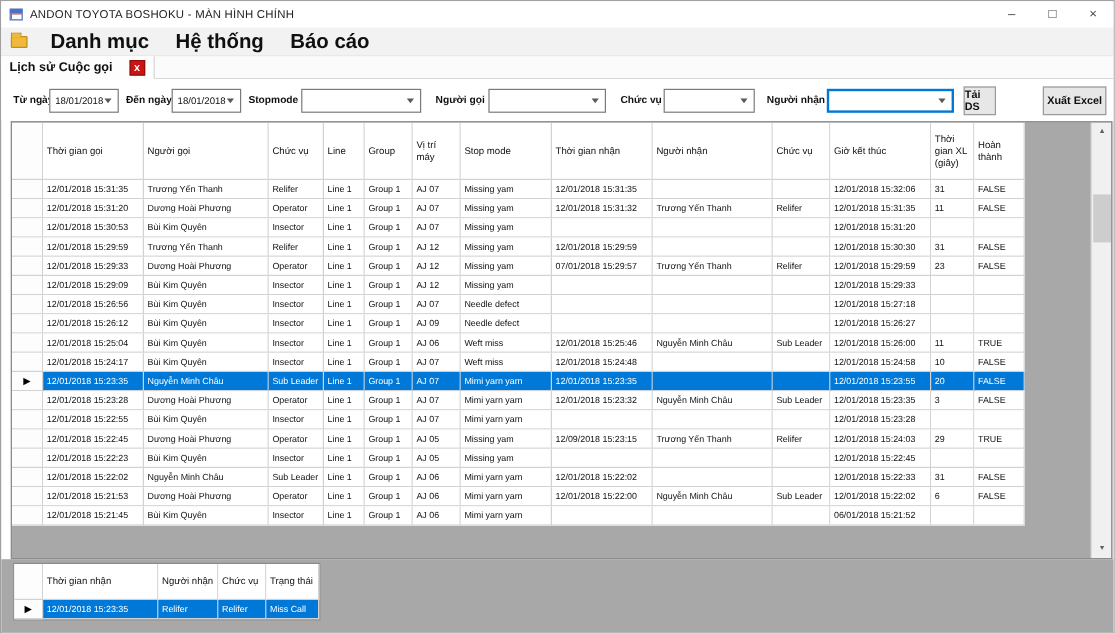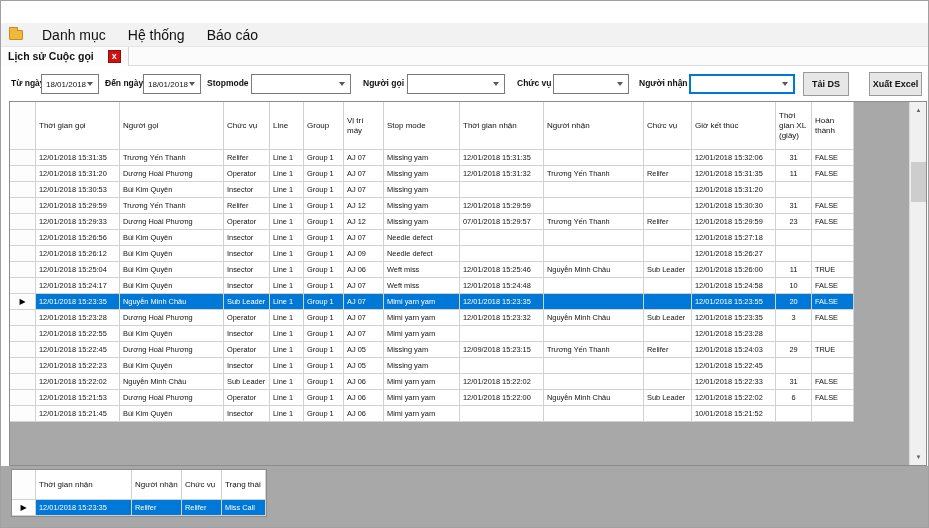--- a/index.html
+++ b/index.html
@@ -21,21 +21,21 @@
   .win-btn { width:34px; height:22px; display:flex; align-items:center; justify-content:center;
     color:#444; font-size:11px; line-height:1; }
 
   
   .menubar { position:absolute; left:0; top:22px; width:100%; height:24px;
     background:#f2f2f2; border-bottom:1px solid #e6e6e6; display:flex; align-items:center; padding-left:8px; }
   .folder-icon { position:relative; width:14px; height:10px; background:#f0b93c;
     border:1px solid #c08f1f; border-radius:1px; margin-right:8px; }
   .folder-icon::before { content:""; position:absolute; left:-1px; top:-4px; width:7px; height:3px;
     background:#f0b93c; border:1px solid #c08f1f; border-bottom:none; border-radius:1px 1px 0 0; }
-  .menu-item { font-size:14px; font-weight:normal; color:#101010; padding:3px 11px; }
+  .menu-item { font-size:17px; font-weight:bold; color:#101010; padding:3px 11px; }
 
   
   .tabstrip { position:absolute; left:0; top:46px; width:100%; height:19px;
     background:#fbfbfb; border-bottom:1px solid #d9d9d9; display:flex; align-items:center; }
   .tab { height:19px; display:flex; align-items:center; padding:0 7px;
     background:#fdfdfd; border-right:1px solid #d5d5d5; }
   .tab-label { font-size:10.5px; font-weight:bold; color:#101010; margin-right:14px; }
   .tab-close { width:13px; height:13px; background:#ce1212; border:1px solid #960d0d;
     color:#fff; font-size:9px; font-weight:bold; display:flex; align-items:center; justify-content:center; }
 
@@ -58,21 +58,21 @@
   table.grid th, table.grid td {
     border-right:1px solid #d2d2d2; border-bottom:1px solid #d2d2d2;
     padding:0 3px; overflow:hidden; white-space:nowrap; font-weight:normal;
   }
   table.grid th { height:48px; font-size:8px; color:#111; text-align:left; vertical-align:middle;
     background:#fff; white-space:normal; line-height:1.25; }
   table.grid td { height:16px; font-size:7.4px; color:#111; background:#fff; }
   table.grid td.rowhdr, table.grid th.corner { background:#fdfdfd; text-align:center; padding:0; }
   table.grid tr.sel td { background:#0078d7; color:#fff; }
   table.grid tr.sel td.rowhdr { background:#fdfdfd; color:#000; }
-  table.grid td.num { text-align:center; }
+  table.grid td.num { text-align:left; }
   .pointer { font-size:8px; color:#000; }
 
   .small-grid th { height:30px !important; }
 
   
   .vscroll { position:absolute; right:0; top:0; bottom:0; width:17px;
     background:#f0f0f0; border-left:1px solid #dadada; }
   .vs-arrow { position:absolute; left:0; width:17px; height:16px; display:flex;
     align-items:center; justify-content:center; font-size:6px; color:#5f5f5f; }
   .vs-up { top:0; } .vs-down { bottom:0; }
@@ -80,20 +80,29 @@
 
   
   .bottompanel { position:absolute; left:0; top:465px; width:100%; height:63px; background:#a8a8a8; }
   .bottom-grid-wrap { position:absolute; left:10px; top:3px; border:1px solid #8c8c8c; background:#fff; }
 </style>
 </head>
 <body>
 
 <div class="window">
 
+  <div class="titlebar">
+    <span class="app-icon"></span>
+    <span class="title-text">ANDON TOYOTA BOSHOKU - MÀN HÌNH CHÍNH</span>
+    <div class="win-controls">
+      <span class="win-btn">–</span>
+      <span class="win-btn">□</span>
+      <span class="win-btn">×</span>
+    </div>
+  </div>
 
   <div class="menubar">
     <span class="folder-icon"></span>
     <span class="menu-item">Danh mục</span>
     <span class="menu-item">Hệ thống</span>
     <span class="menu-item">Báo cáo</span>
   </div>
 
   <div class="tabstrip">
     <div class="tab">
@@ -132,21 +141,21 @@
       <span></span>
       <span class="arrow"></span>
     </div>
 
     <span class="flabel" style="left:638px">Người nhận</span>
     <div class="combo focused" style="left:688px;width:106px">
       <span></span>
       <span class="arrow"></span>
     </div>
 
-    <div class="btn" style="left:802px;width:46px">Tải DS</div>
+    <div class="btn" style="left:802px;width:27px">Tải DS</div>
     <div class="btn" style="left:868px;width:53px">Xuất Excel</div>
   </div>
 
   <div class="gridbox">
     <div class="grid-area">
       <table class="grid" style="width: 844px;">
           <colgroup>
             <col style="width: 26px;">
             <col style="width: 84px;">
             <col style="width: 104px;">
@@ -256,20 +265,36 @@
               <td>Missing yam</td>
               <td>07/01/2018 15:29:57</td>
               <td>Trương Yến Thanh</td>
               <td>Relifer</td>
               <td>12/01/2018 15:29:59</td>
               <td class="num">23</td>
               <td>FALSE</td>
             </tr>
             <tr>
               <td class="rowhdr"></td>
+              <td>12/01/2018 15:29:09</td>
+              <td>Bùi Kim Quyên</td>
+              <td>Insector</td>
+              <td>Line 1</td>
+              <td>Group 1</td>
+              <td>AJ 12</td>
+              <td>Missing yam</td>
+              <td></td>
+              <td></td>
+              <td></td>
+              <td>12/01/2018 15:29:33</td>
+              <td class="num"></td>
+              <td></td>
+            </tr>
+            <tr>
+              <td class="rowhdr"></td>
               <td>12/01/2018 15:26:56</td>
               <td>Bùi Kim Quyên</td>
               <td>Insector</td>
               <td>Line 1</td>
               <td>Group 1</td>
               <td>AJ 07</td>
               <td>Needle defect</td>
               <td></td>
               <td></td>
               <td></td>
@@ -442,21 +467,21 @@
               <td>12/01/2018 15:21:45</td>
               <td>Bùi Kim Quyên</td>
               <td>Insector</td>
               <td>Line 1</td>
               <td>Group 1</td>
               <td>AJ 06</td>
               <td>Mimi yarn yarn</td>
               <td></td>
               <td></td>
               <td></td>
-              <td>10/01/2018 15:21:52</td>
+              <td>06/01/2018 15:21:52</td>
               <td class="num"></td>
               <td></td>
             </tr>
           </tbody>
         </table>
     </div>
     <div class="vscroll">
       <div class="vs-arrow vs-up">▲</div>
       <div class="vs-thumb"></div>
       <div class="vs-arrow vs-down">▼</div>

